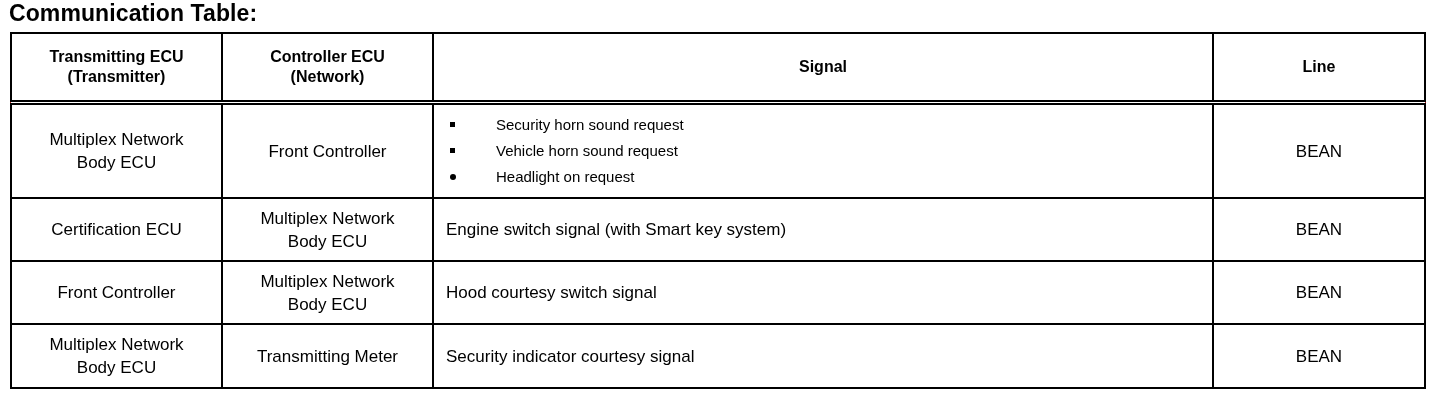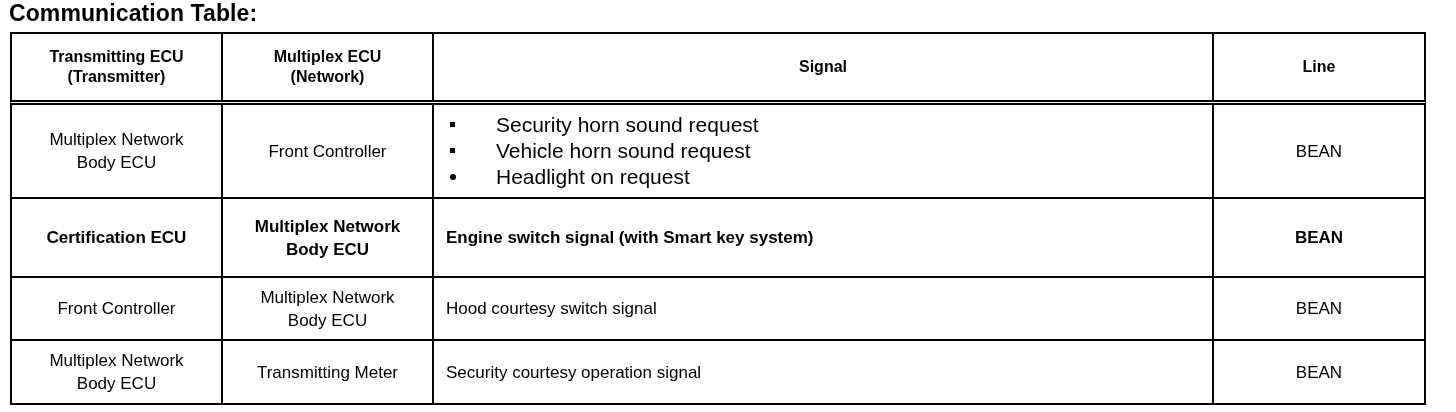--- a/index.html
+++ b/index.html
@@ -91,34 +91,34 @@
     text-align: left;
     padding: 7px 10px 7px 12px;
   }
 
   td.cell-line {
     text-align: center;
     padding: 4px 20px;
   }
 
   .row-h1 { height: 86px; }
-  .row-h2 { height: 79px; font-weight: bold; }
+  .row-h2 { height: 63px; }
   .row-h3 { height: 63px; }
   .row-h4 { height: 64px; }
 
   .bullet-list {
     list-style: none;
     margin: 0;
     padding: 0;
   }
   .bullet-list li {
     position: relative;
     padding-left: 50px;
     line-height: 26px;
-    font-size: 21px;
+    font-size: 15px;
     white-space: nowrap;
   }
   .bullet-sq {
     position: absolute;
     left: 4px;
     top: 10px;
     width: 5px;
     height: 5px;
     background: #000000;
   }
@@ -149,21 +149,21 @@
       <col class="c-signal">
       <col class="c-line">
     </colgroup>
     <thead>
       <tr>
         <th>
           <span class="hdr-line">Transmitting ECU</span>
           <span class="hdr-line">(Transmitter)</span>
         </th>
         <th>
-          <span class="hdr-line">Multiplex ECU</span>
+          <span class="hdr-line">Controller ECU</span>
           <span class="hdr-line">(Network)</span>
         </th>
         <th>Signal</th>
         <th>Line</th>
       </tr>
     </thead>
     <tbody>
 
       <tr class="first-body-row row-h1">
         <td class="cell-ecu">
@@ -222,21 +222,21 @@
 
       <tr class="row-h4">
         <td class="cell-ecu">
           <span class="hdr-line">Multiplex Network</span>
           <span class="hdr-line">Body ECU</span>
         </td>
         <td class="cell-ecu">
           <span class="hdr-line">Transmitting Meter</span>
         </td>
         <td class="cell-signal">
-          <span class="signal-text">Security courtesy operation signal</span>
+          <span class="signal-text">Security indicator courtesy signal</span>
         </td>
         <td class="cell-line">BEAN</td>
       </tr>
 
     </tbody>
   </table>
 
 </div>
 
 </body></html>

